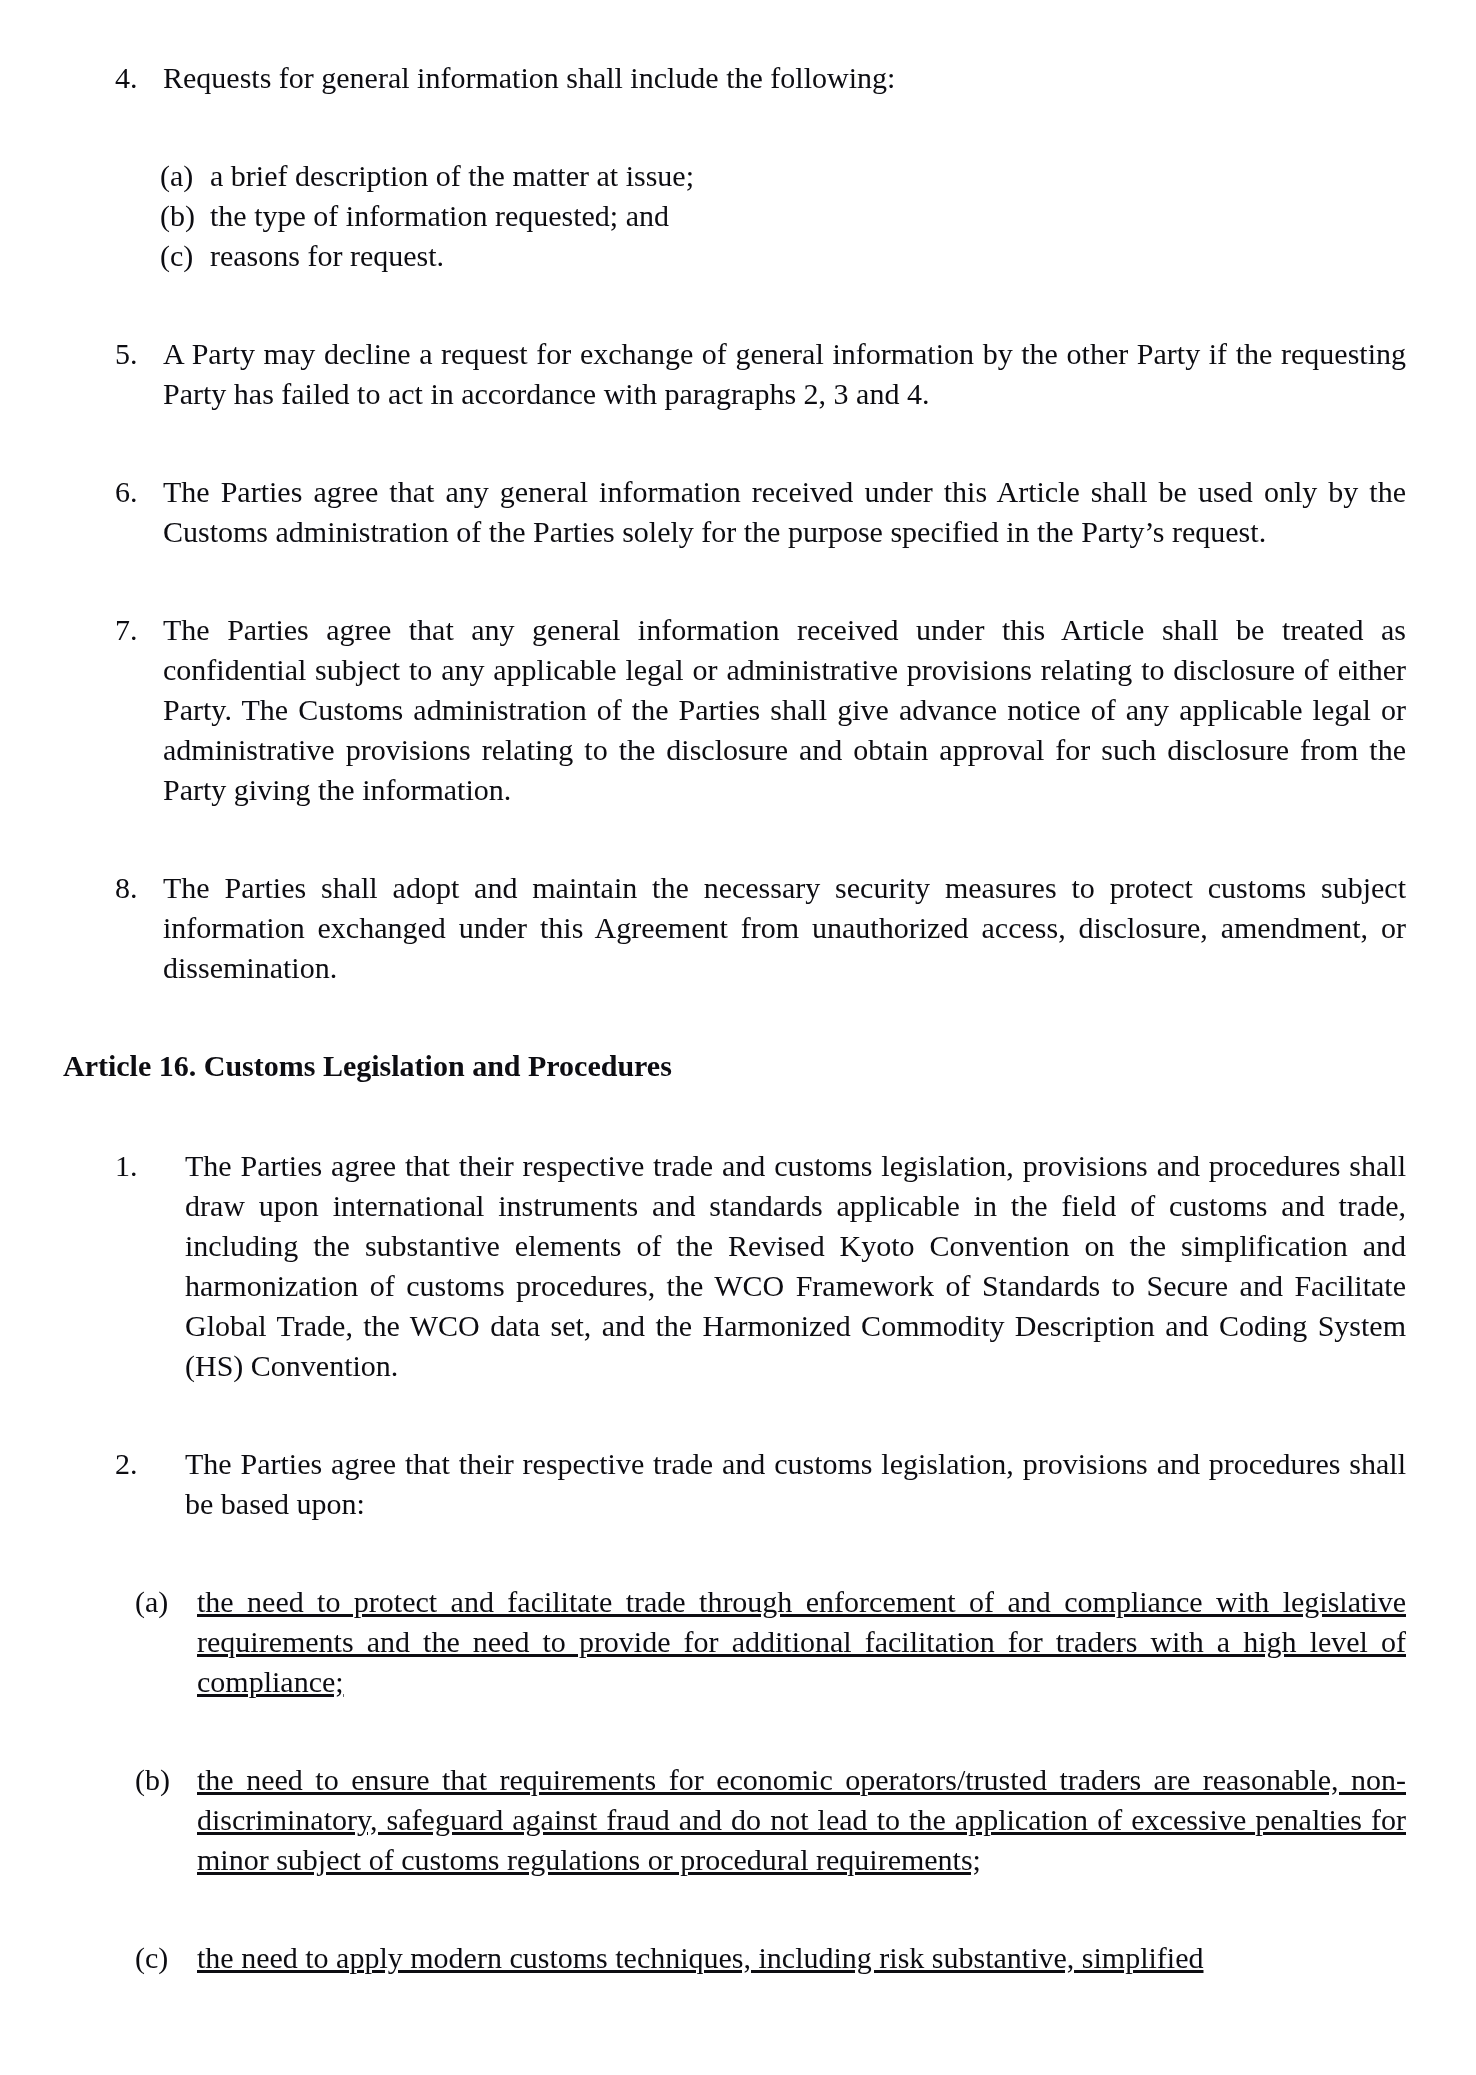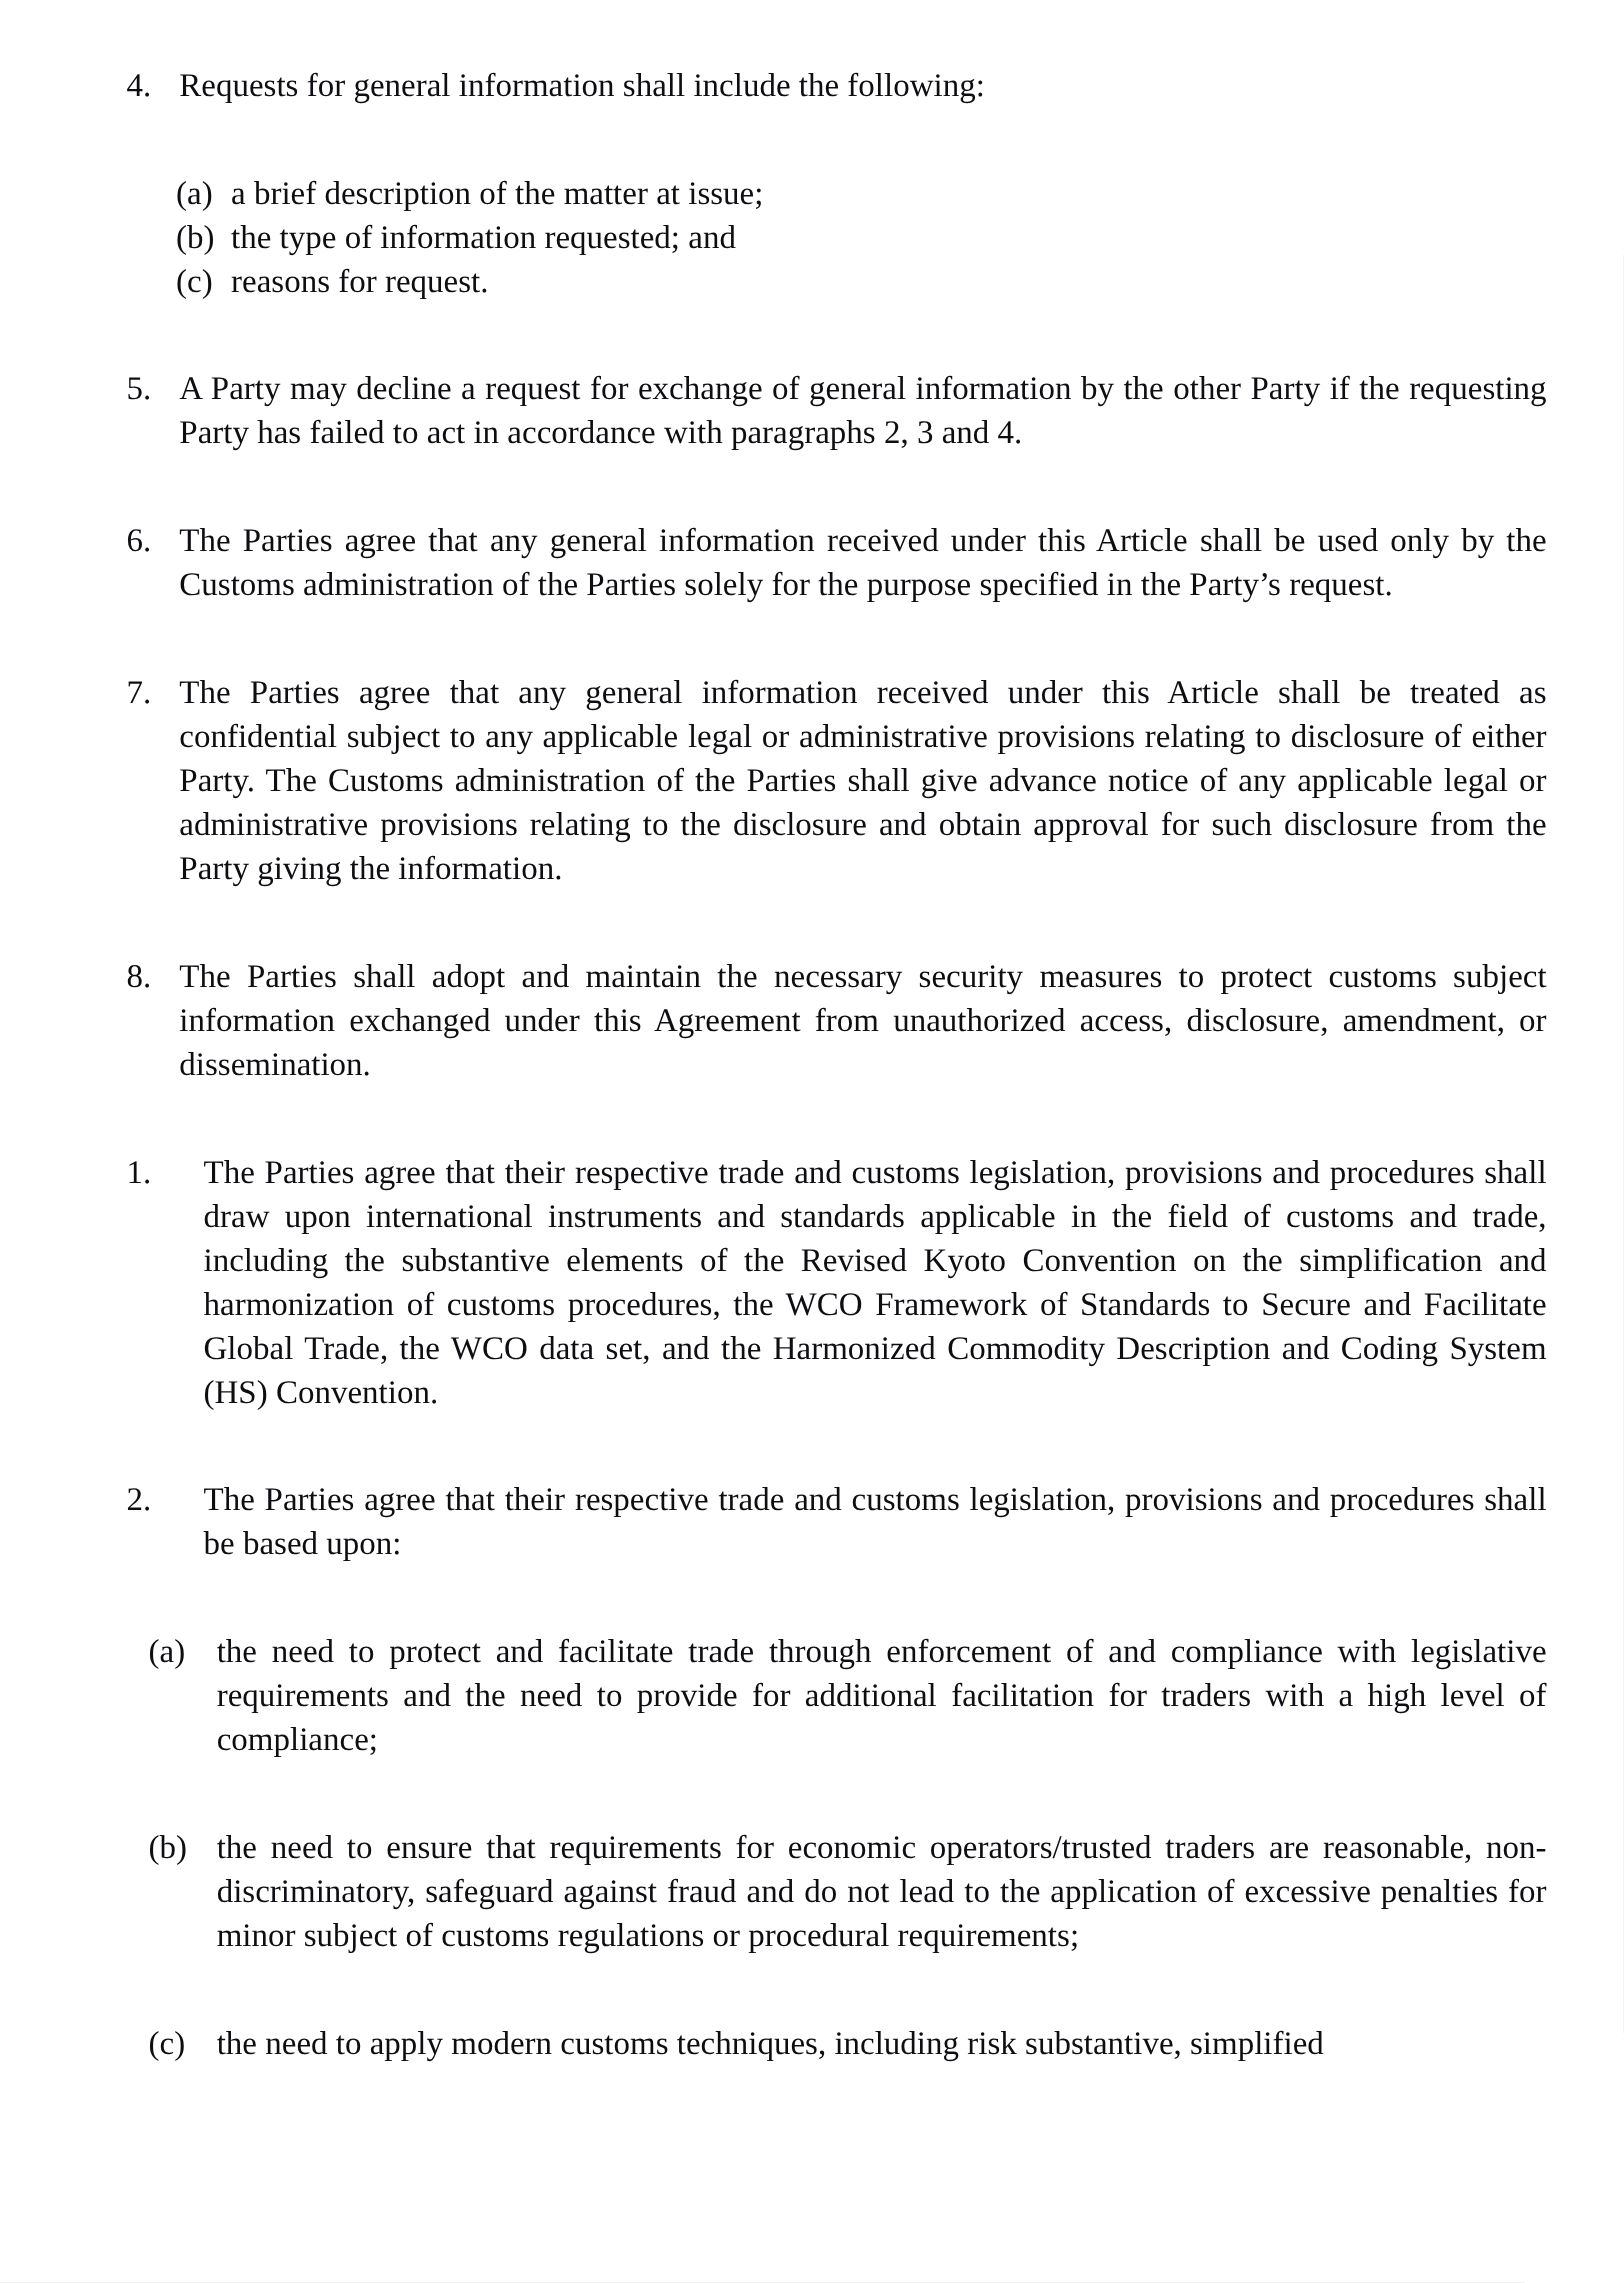--- a/index.html
+++ b/index.html
@@ -40,21 +40,21 @@
     margin-top: 42px;
     margin-bottom: 60px;
   }
 
   .sub2 {
     display: flex;
     margin-left: 72px;
     margin-bottom: 58px;
   }
   .sub2 .sublabel { flex: 0 0 62px; }
-  .sub2 .subtext { flex: 1 1 auto; text-align: justify; }
+  .sub2 .subtext { flex: 1 1 auto; text-align: justify; text-decoration: underline; }
   .sub2.last { margin-bottom: 0; }
 </style>
 </head>
 <body>
 
 <div class="page">
 
   <div class="para">
     <span class="num">4.</span>
     <span class="ptext">Requests for general information shall include the following:</span>
@@ -88,20 +88,21 @@
   <div class="para">
     <span class="num">7.</span>
     <span class="ptext">The Parties agree that any general information received under this Article shall be treated as confidential subject to any applicable legal or administrative provisions relating to disclosure of either Party. The Customs administration of the Parties shall give advance notice of any applicable legal or administrative provisions relating to the disclosure and obtain approval for such disclosure from the Party giving the information.</span>
   </div>
 
   <div class="para">
     <span class="num">8.</span>
     <span class="ptext">The Parties shall adopt and maintain the necessary security measures to protect customs subject information exchanged under this Agreement from unauthorized access, disclosure, amendment, or dissemination.</span>
   </div>
 
+  <div class="heading">Article 16. Customs Legislation and Procedures</div>
 
   <div class="para article-item">
     <span class="num">1.</span>
     <span class="ptext">The Parties agree that their respective trade and customs legislation, provisions and procedures shall draw upon international instruments and standards applicable in the field of customs and trade, including the substantive elements of the Revised Kyoto Convention on the simplification and harmonization of customs procedures, the WCO Framework of Standards to Secure and Facilitate Global Trade, the WCO data set, and the Harmonized Commodity Description and Coding System (HS) Convention.</span>
   </div>
 
   <div class="para article-item">
     <span class="num">2.</span>
     <span class="ptext">The Parties agree that their respective trade and customs legislation, provisions and procedures shall be based upon:</span>
   </div>

